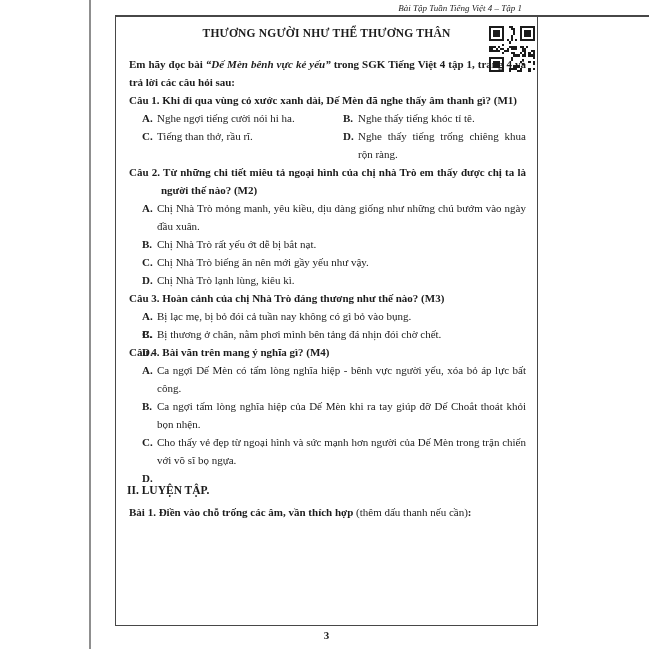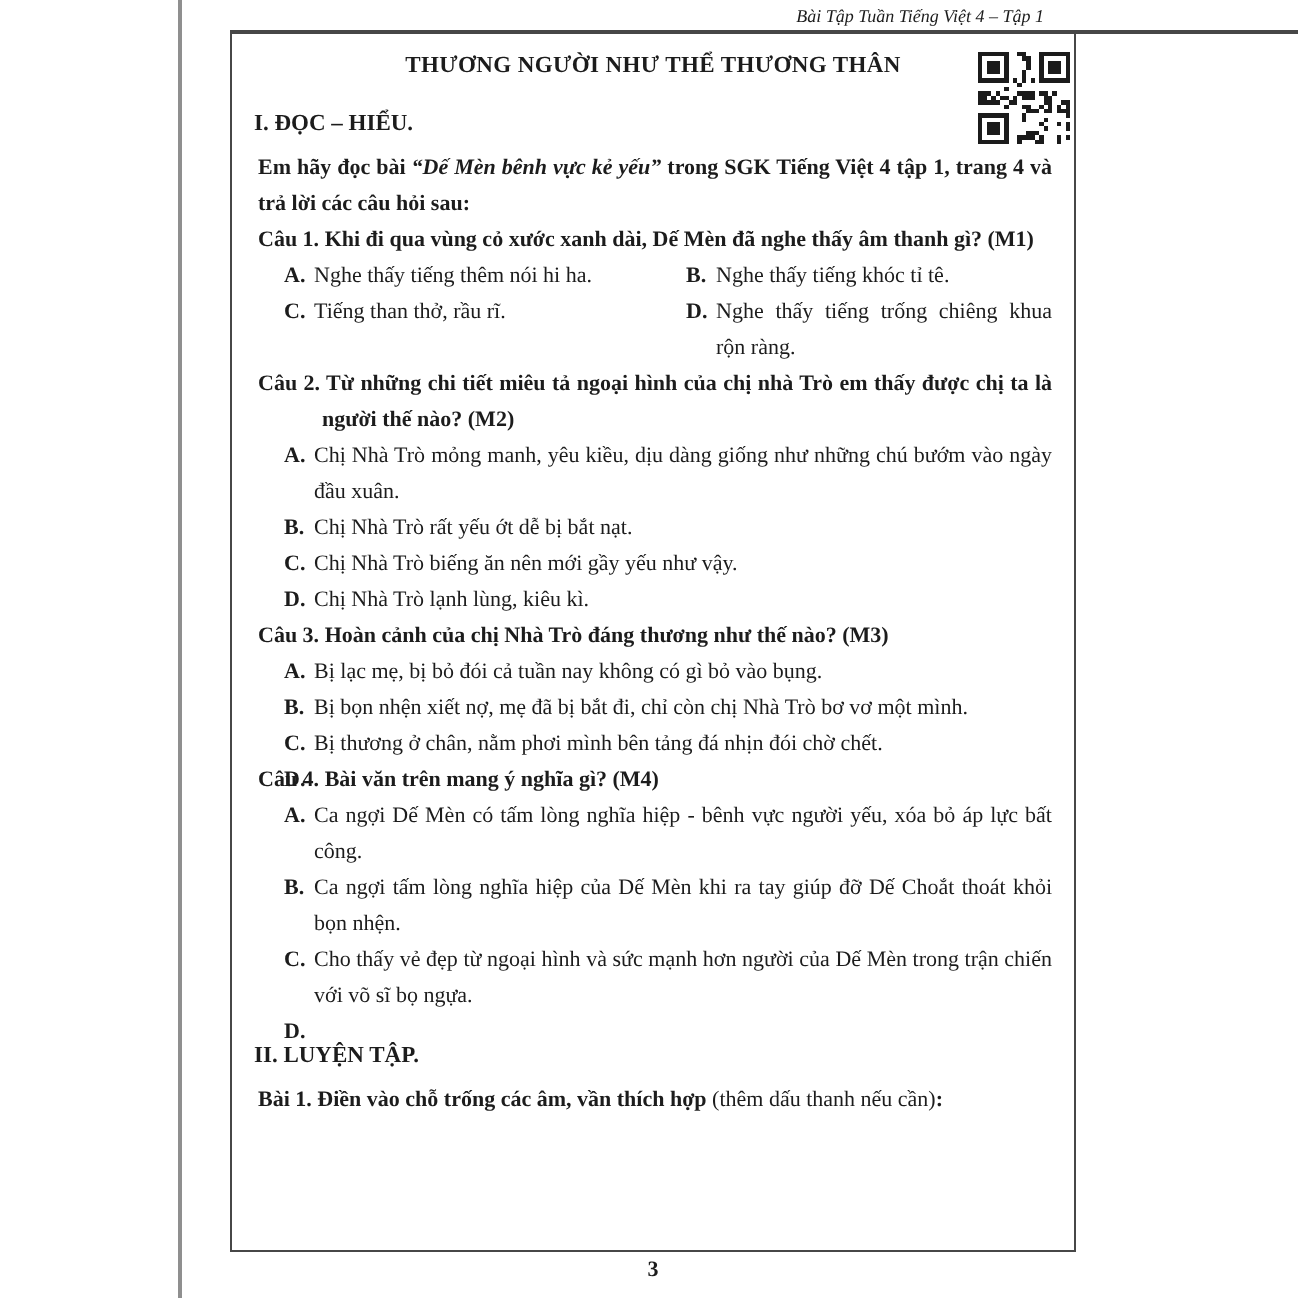--- a/index.html
+++ b/index.html
@@ -226,41 +226,40 @@
         <rect x="5" y="20" width="1" height="1"></rect>
         <rect x="6" y="20" width="1" height="1"></rect>
         <rect x="9" y="20" width="1" height="1"></rect>
         <rect x="13" y="20" width="1" height="1"></rect>
         <rect x="14" y="20" width="1" height="1"></rect>
         <rect x="18" y="20" width="1" height="1"></rect>
       </svg></div>
 
   <div class="main-title">THƯƠNG NGƯỜI NHƯ THỂ THƯƠNG THÂN</div>
 
-  <div class="sec-heading">I. ĐỌC – HIỂU.</div>
 
   <p class="intro"><span>Em hãy đọc bài </span><span class="i">“Dế Mèn bênh vực kẻ yếu”</span><span> trong SGK Tiếng Việt 4 tập 1, trang 4 và trả lời các câu hỏi sau:</span></p>
 
   <p class="q"><span>Câu 1.</span> <span>Khi đi qua vùng cỏ xước xanh dài, Dế Mèn đã nghe thấy âm thanh gì? (M1)</span></p>
   <div class="grid2">
-    <p class="opt"><span class="ol">A.</span><span>Nghe thấy tiếng thêm nói hi ha.</span></p>
+    <p class="opt"><span class="ol">A.</span><span>Nghe ngợi tiếng cười nói hi ha.</span></p>
     <p class="opt rcol"><span class="ol">B.</span><span>Nghe thấy tiếng khóc tỉ tê.</span></p>
     <p class="opt"><span class="ol">C.</span><span>Tiếng than thở, rầu rĩ.</span></p>
     <p class="opt rcol"><span class="ol">D.</span><span>Nghe thấy tiếng trống chiêng khua rộn ràng.</span></p>
   </div>
 
   <p class="q"><span>Câu 2.</span> <span>Từ những chi tiết miêu tả ngoại hình của chị nhà Trò em thấy được chị ta là người thế nào? (M2)</span></p>
   <p class="opt"><span class="ol">A.</span><span>Chị Nhà Trò mỏng manh, yêu kiều, dịu dàng giống như những chú bướm vào ngày đầu xuân.</span></p>
   <p class="opt"><span class="ol">B.</span><span>Chị Nhà Trò rất yếu ớt dễ bị bắt nạt.</span></p>
   <p class="opt"><span class="ol">C.</span><span>Chị Nhà Trò biếng ăn nên mới gầy yếu như vậy.</span></p>
   <p class="opt"><span class="ol">D.</span><span>Chị Nhà Trò lạnh lùng, kiêu kì.</span></p>
 
   <p class="q"><span>Câu 3.</span> <span>Hoàn cảnh của chị Nhà Trò đáng thương như thế nào? (M3)</span></p>
   <p class="opt"><span class="ol">A.</span><span>Bị lạc mẹ, bị bỏ đói cả tuần nay không có gì bỏ vào bụng.</span></p>
-  <p class="opt"><span class="ol">B.</span><span>Bị bọn nhện xiết nợ, mẹ đã bị bắt đi, chỉ còn chị Nhà Trò bơ vơ một mình.</span></p>
+  <p class="opt"><span class="ol">B.</span></p>
   <p class="opt"><span class="ol">C.</span><span>Bị thương ở chân, nằm phơi mình bên tảng đá nhịn đói chờ chết.</span></p>
   <p class="opt"><span class="ol">D.</span></p>
 
   <p class="q"><span>Câu 4.</span> <span>Bài văn trên mang ý nghĩa gì? (M4)</span></p>
   <p class="opt"><span class="ol">A.</span><span>Ca ngợi Dế Mèn có tấm lòng nghĩa hiệp - bênh vực người yếu, xóa bỏ áp lực bất công.</span></p>
   <p class="opt"><span class="ol">B.</span><span>Ca ngợi tấm lòng nghĩa hiệp của Dế Mèn khi ra tay giúp đỡ Dế Choắt thoát khỏi bọn nhện.</span></p>
   <p class="opt"><span class="ol">C.</span><span>Cho thấy vẻ đẹp từ ngoại hình và sức mạnh hơn người của Dế Mèn trong trận chiến với võ sĩ bọ ngựa.</span></p>
   <p class="opt"><span class="ol">D.</span></p>
 
   <div class="sec-heading sec2">II. LUYỆN TẬP.</div>

